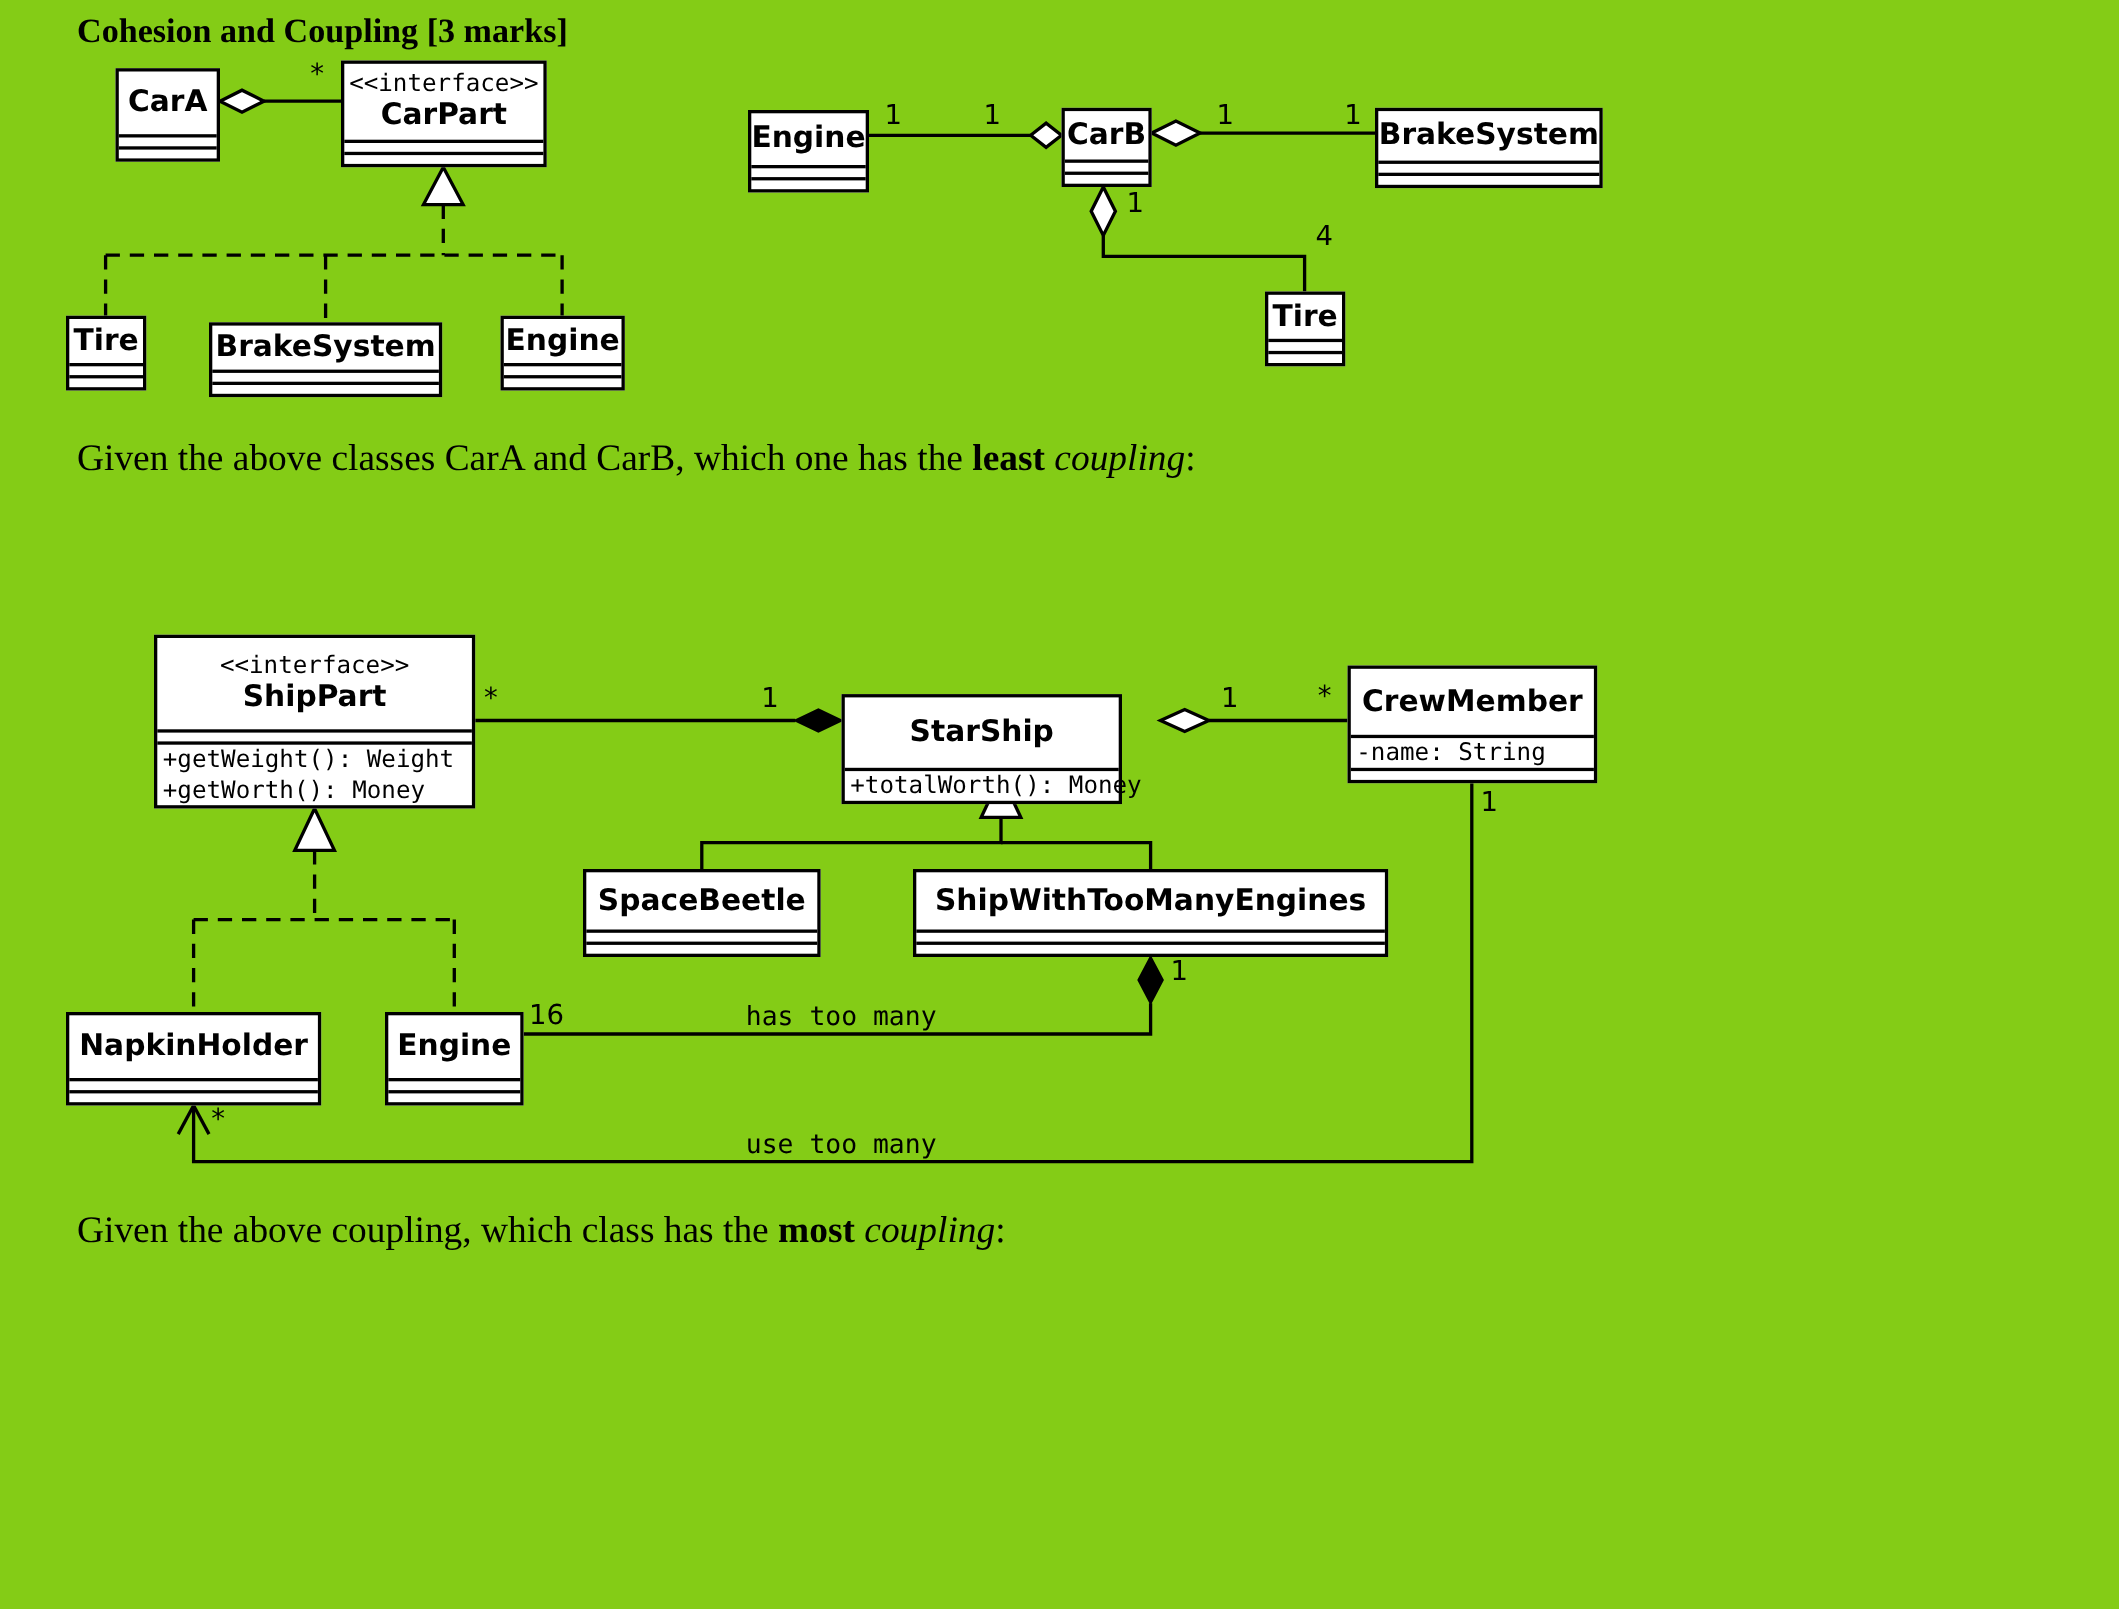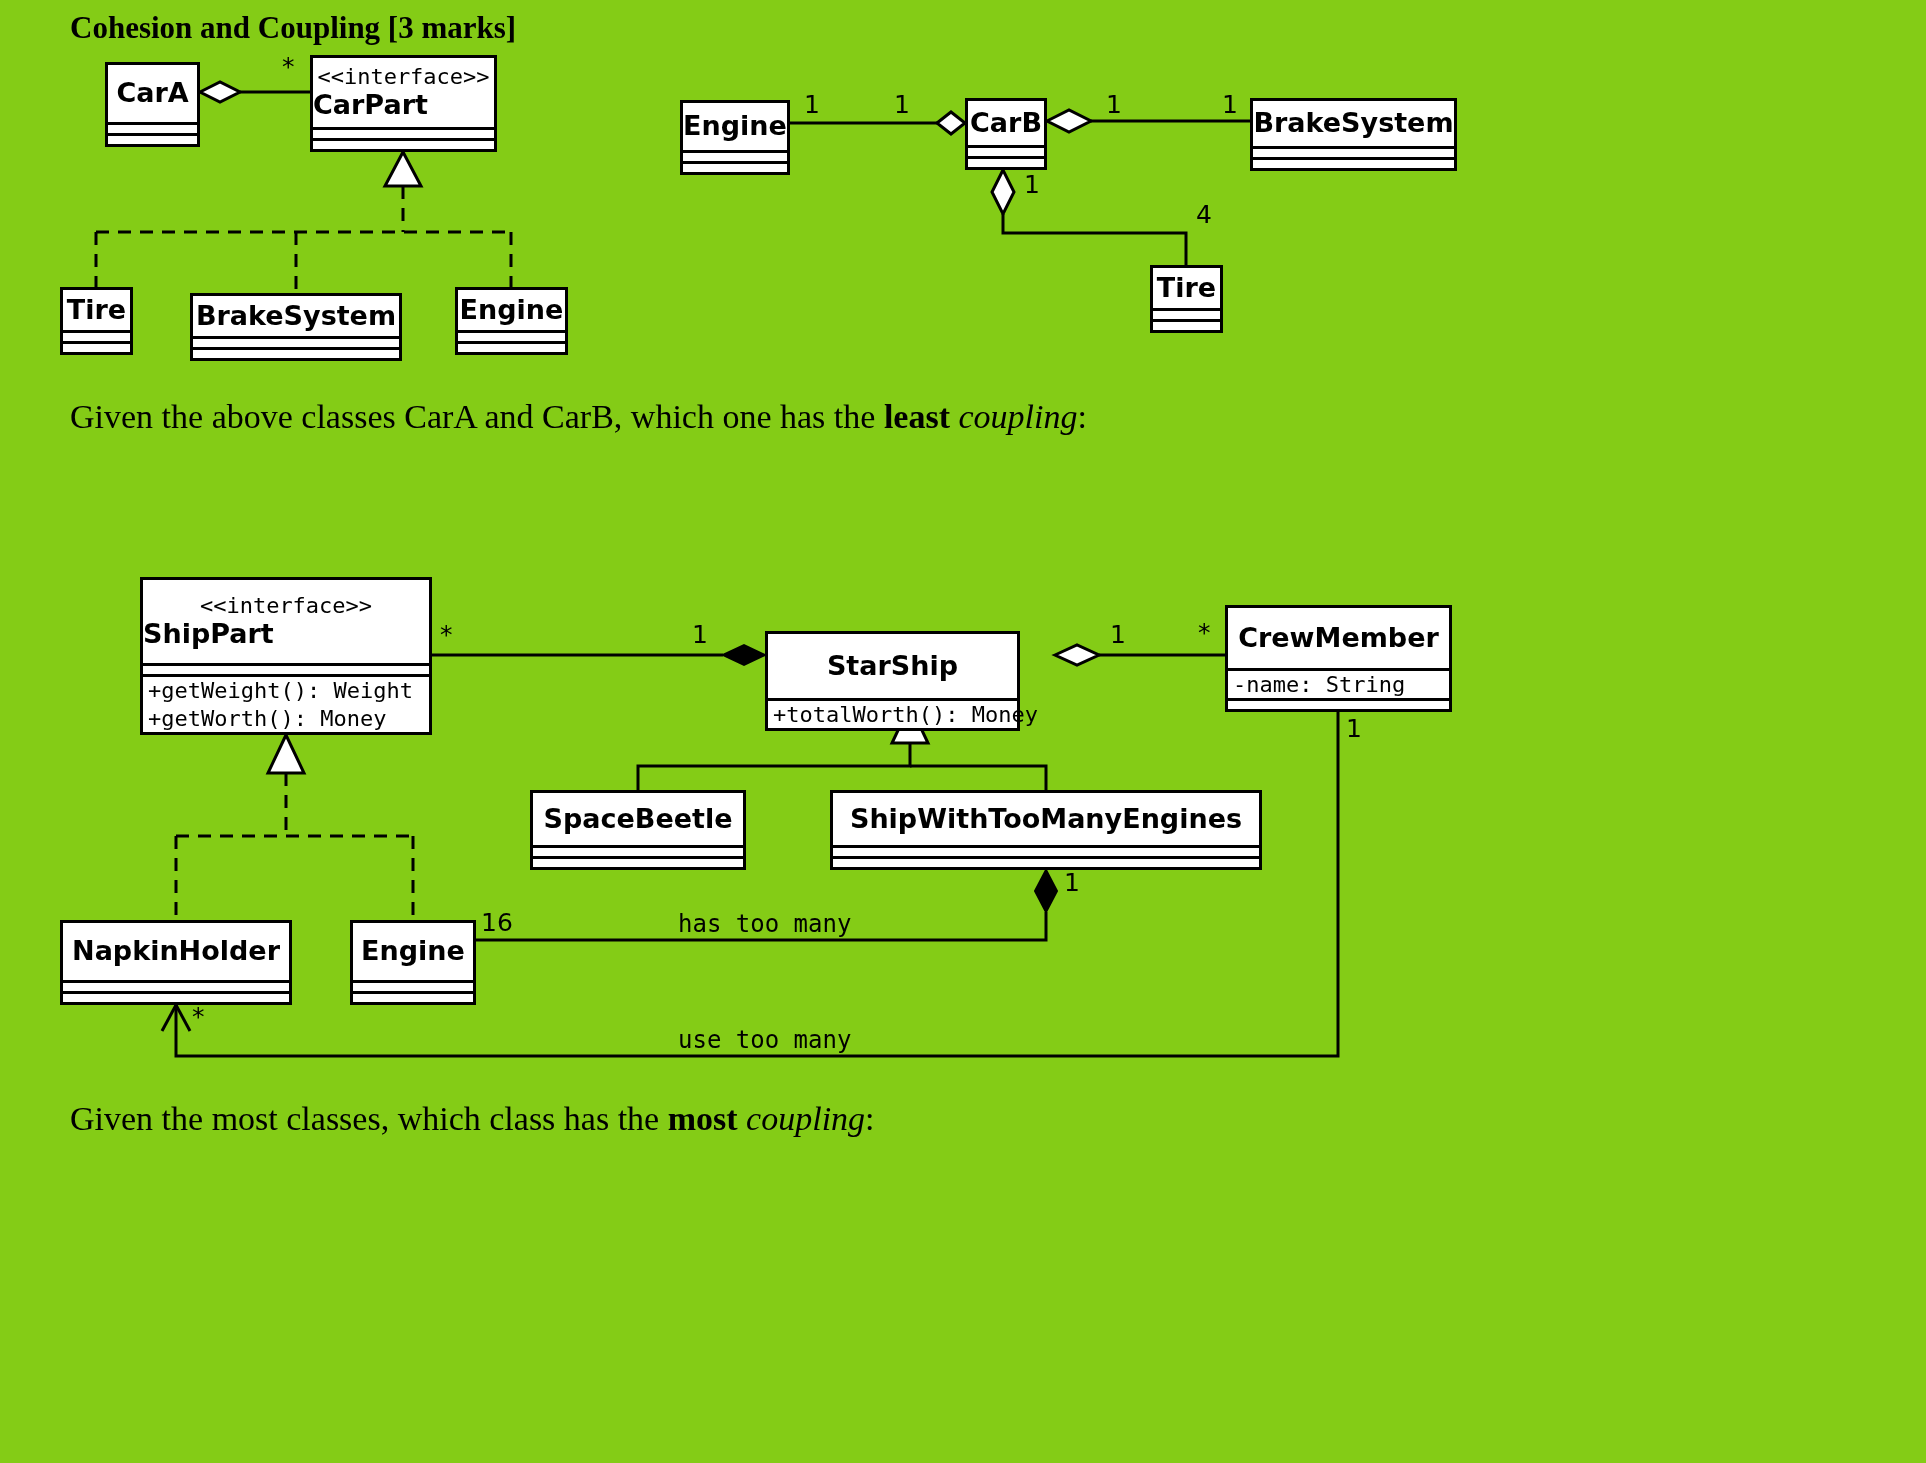--- a/index.html
+++ b/index.html
@@ -11,21 +11,21 @@
   .edges line, .edges polyline { stroke:#000; stroke-width:3; fill:none; }
   .edges .dash { stroke-dasharray:13 9; }
   .edges .hollow { fill:#fff; stroke:#000; stroke-width:3; }
   .edges .solid  { fill:#000; stroke:#000; stroke-width:2; }
 
   .uml { position:absolute; background:#fff; border:3px solid #000; display:flex; flex-direction:column; }
   .uml-name { flex:1; display:flex; align-items:center; justify-content:center;
               font-weight:bold; font-size:27px; line-height:1.05; padding:2px 4px; white-space:nowrap; }
   .uml-head { flex:1; display:flex; flex-direction:column; justify-content:center; }
   .stereo { font-family:"DejaVu Sans Mono", monospace; font-size:22px; text-align:center; line-height:1.1; }
-  .head-name { font-weight:bold; font-size:27px; line-height:1.15; }
+  .head-name { font-weight:bold; font-size:27px; text-align:center; line-height:1.15; }
   .cmp { flex:0 0 auto; height:11px; border-top:3px solid #000; }
   .members { flex:0 0 auto; border-top:3px solid #000; font-family:"DejaVu Sans Mono", monospace;
              font-size:22px; line-height:1.25; padding:0 5px; white-space:nowrap; }
 
   .mult { position:absolute; font-size:25px; font-family:"DejaVu Sans", sans-serif; }
   .edge-label { position:absolute; font-family:"DejaVu Sans Mono", monospace; font-size:24px; }
 
   .doc-title { position:absolute; left:70px; top:10px; font-family:"Liberation Serif", serif;
                font-weight:bold; font-size:31px; }
   .question { position:absolute; font-family:"Liberation Serif", serif; font-size:34px; white-space:nowrap; }
@@ -229,15 +229,15 @@
   <span class="mult" style="left:692px;top:620px">1</span>
   <span class="mult" style="left:1110px;top:620px">1</span>
   <span class="mult" style="left:1198px;top:618px">*</span>
   <span class="mult" style="left:1064px;top:868px">1</span>
   <span class="mult" style="left:481px;top:908px">16</span>
   <span class="mult" style="left:1346px;top:714px">1</span>
   <span class="mult" style="left:192px;top:1002px">*</span>
   <span class="edge-label" style="left:678px;top:910px">has too many</span>
   <span class="edge-label" style="left:678px;top:1026px">use too many</span>
 
-  <div class="question" style="left:70px;top:1100px"><span>Given the most classes, which class has the </span><b>most</b><span> </span><i>coupling</i><span>:</span></div>
+  <div class="question" style="left:70px;top:1100px"><span>Given the above coupling, which class has the </span><b>most</b><span> </span><i>coupling</i><span>:</span></div>
 
 </div>
 
 </body></html>

